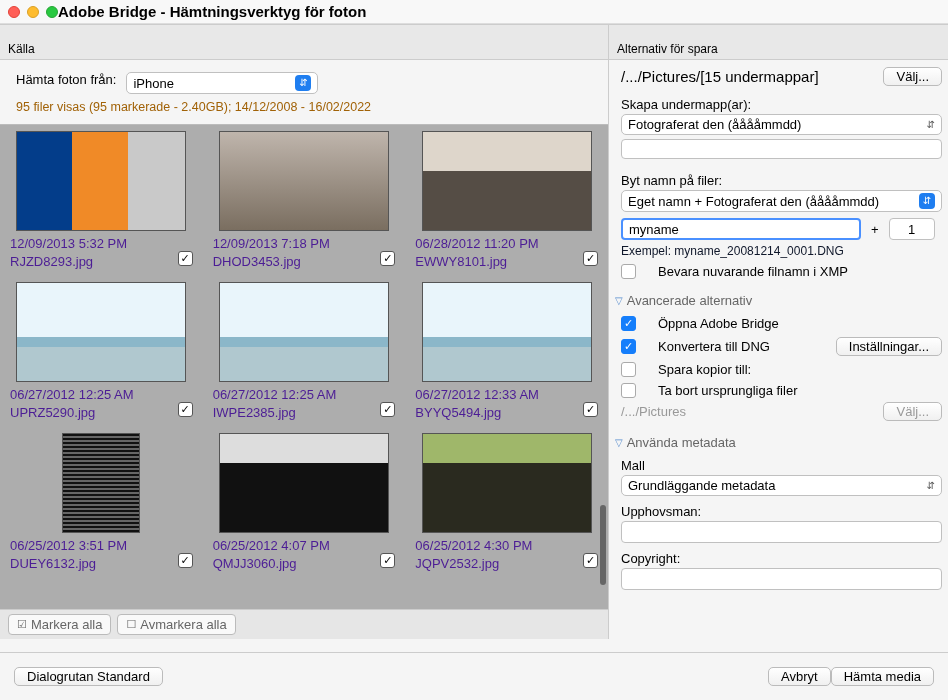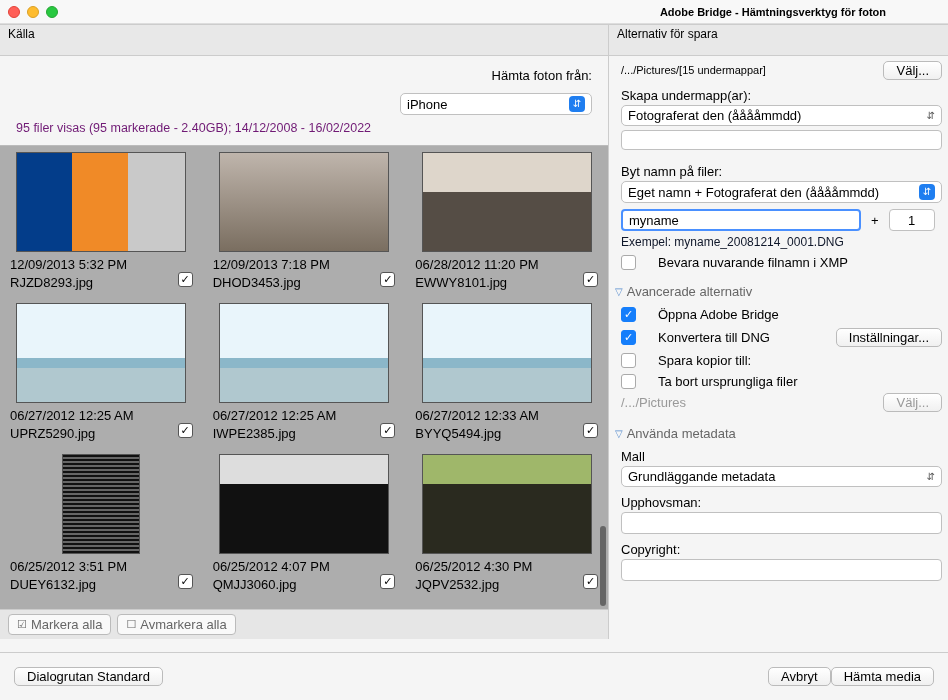--- a/index.html
+++ b/index.html
@@ -4,52 +4,52 @@
 <style>
 * { box-sizing: border-box; margin: 0; padding: 0; font-family: -apple-system, "Helvetica Neue", Arial, sans-serif; font-size: 13px; }
 body { background: #f5f5f5; width: 948px; height: 700px; overflow: hidden; position: relative; }
 
 .titlebar { height: 24px; display: flex; align-items: center; padding: 0 8px; border-bottom: 1px solid #ddd; background: #f8f8f8; }
 .traffic { display: flex; gap: 7px; }
 .tl { width: 12px; height: 12px; border-radius: 50%; }
 .tl.red { background: #ff5f57; border: 0.5px solid #e24238; }
 .tl.yellow { background: #febc2e; border: 0.5px solid #dba024; }
 .tl.green { background: #28c840; border: 0.5px solid #26a634; }
-.title { flex: 1; text-align: right; font-weight: 600; font-size: 11px; }
+.title { flex: 1; text-align: left; font-weight: 600; font-size: 15px; }
 
 .main { display: flex; height: 615px; }
 .left-col { width: 609px; border-right: 1px solid #ccc; display: flex; flex-direction: column; }
 .right-col { flex: 1; padding: 0 6px; overflow-y: auto; }
 
-.section-head { background: #e8e8e8; border: 1px solid #ccc; border-left: none; border-right: none; padding: 2px 8px; font-size: 12px; height: 32px; }
-
-.src-row { display: flex; align-items: flex-end; padding: 12px 16px 6px 16px; gap: 10px; flex-direction: column; }
+.section-head { background: #e8e8e8; border: 1px solid #ccc; border-left: none; border-right: none; padding: 17px 8px; font-size: 12px; height: 32px; }
+
+.src-row { display: flex; align-items: flex-start; padding: 12px 16px 6px 16px; gap: 10px; }
 .src-row label { font-size: 13px; }
 .select { display: inline-flex; align-items: center; padding: 2px 6px; border: 1px solid #c0c0c0; border-radius: 5px; background: #fff; justify-content: space-between; }
 .select .sel-arrows { width: 16px; height: 16px; background: #1f7ef0; border-radius: 4px; display: flex; align-items: center; justify-content: center; color: #fff; font-size: 10px; line-height: 1; }
 .src-select { width: 192px; gap: 13px; }
-.status-line { padding: 0 16px 10px 16px; font-size: 12.5px; color: #701a75; }
+.status-line { padding: 0 16px 10px 16px; font-size: 12.5px; color: #a16207; }
 
 .grid-wrap { flex: 1; background: #adadad; overflow-y: auto; position: relative; border-top: 1px solid #bbb; }
 .grid { display: grid; grid-template-columns: repeat(3, 1fr); gap: 0; }
 .thumb-cell { padding: 6px 8px 6px 8px; }
 .thumb-img { width: 170px; height: 100px; background: #888; display: block; margin: 0 auto; border: 1px solid #555; position: relative; overflow: hidden; }
 .thumb-meta { display: flex; align-items: flex-start; justify-content: space-between; margin-top: 4px; padding: 0 2px; }
-.thumb-text { font-size: 12.5px; color: #000000; line-height: 1.35; }
+.thumb-text { font-size: 12.5px; color: #4c1d95; line-height: 1.35; }
 .chk { width: 15px; height: 15px; background: #fff; border: 1px solid #555; border-radius: 3px; display: flex; align-items: center; justify-content: center; margin-top: 16px; }
 .chk::after { content: "✓"; font-size: 11px; color: #000; }
 .scrollbar { position: absolute; right: 2px; top: 380px; width: 6px; height: 80px; background: #666; border-radius: 3px; }
 
 .grid-toolbar { padding: 4px 8px; background: #e6e6e6; border-top: 1px solid #ccc; display: flex; gap: 6px; }
 .tbtn { display: inline-flex; align-items: center; gap: 4px; padding: 2px 8px; border: 1px solid #bbb; border-radius: 4px; background: #f9f9f9; font-size: 12px; color: #666; }
 .tbtn .icn { font-size: 11px; }
 
 .right-col h4 { font-size: 13px; font-weight: 400; margin: 8px 0 2px 0; }
 .rrow { display: flex; align-items: center; gap: 6px; margin: 4px 0; }
-.path-text { font-size: 11px; padding: 4px 0; }
+.path-text { font-size: 15px; padding: 4px 0; }
 .btn { padding: 1px 12px; border: 1px solid #bbb; border-radius: 5px; background: linear-gradient(#fff,#f0f0f0); font-size: 13px; }
 .wide-select { width: 100%; }
 .text-input { width: 100%; padding: 2px 6px; border: 1px solid #c0c0c0; border-radius: 4px; background: #fff; font-size: 13px; height: 22px; }
 .name-input { border: 2px solid #4a90ff; width: 240px; }
 .num-input { width: 46px; text-align: center; }
 .plus { padding: 0 4px; }
 .example { font-size: 12px; color: #0f172a; margin-top: 4px; }
 .cb-row { display: flex; align-items: center; gap: 22px; margin: 6px 0 2px 0; }
 .cb { appearance: none; width: 15px; height: 15px; border: 1px solid #aaa; border-radius: 3px; background: #fff; display: inline-flex; align-items: center; justify-content: center; }
 .cb.checked { background: #157efb; border-color: #157efb; }

